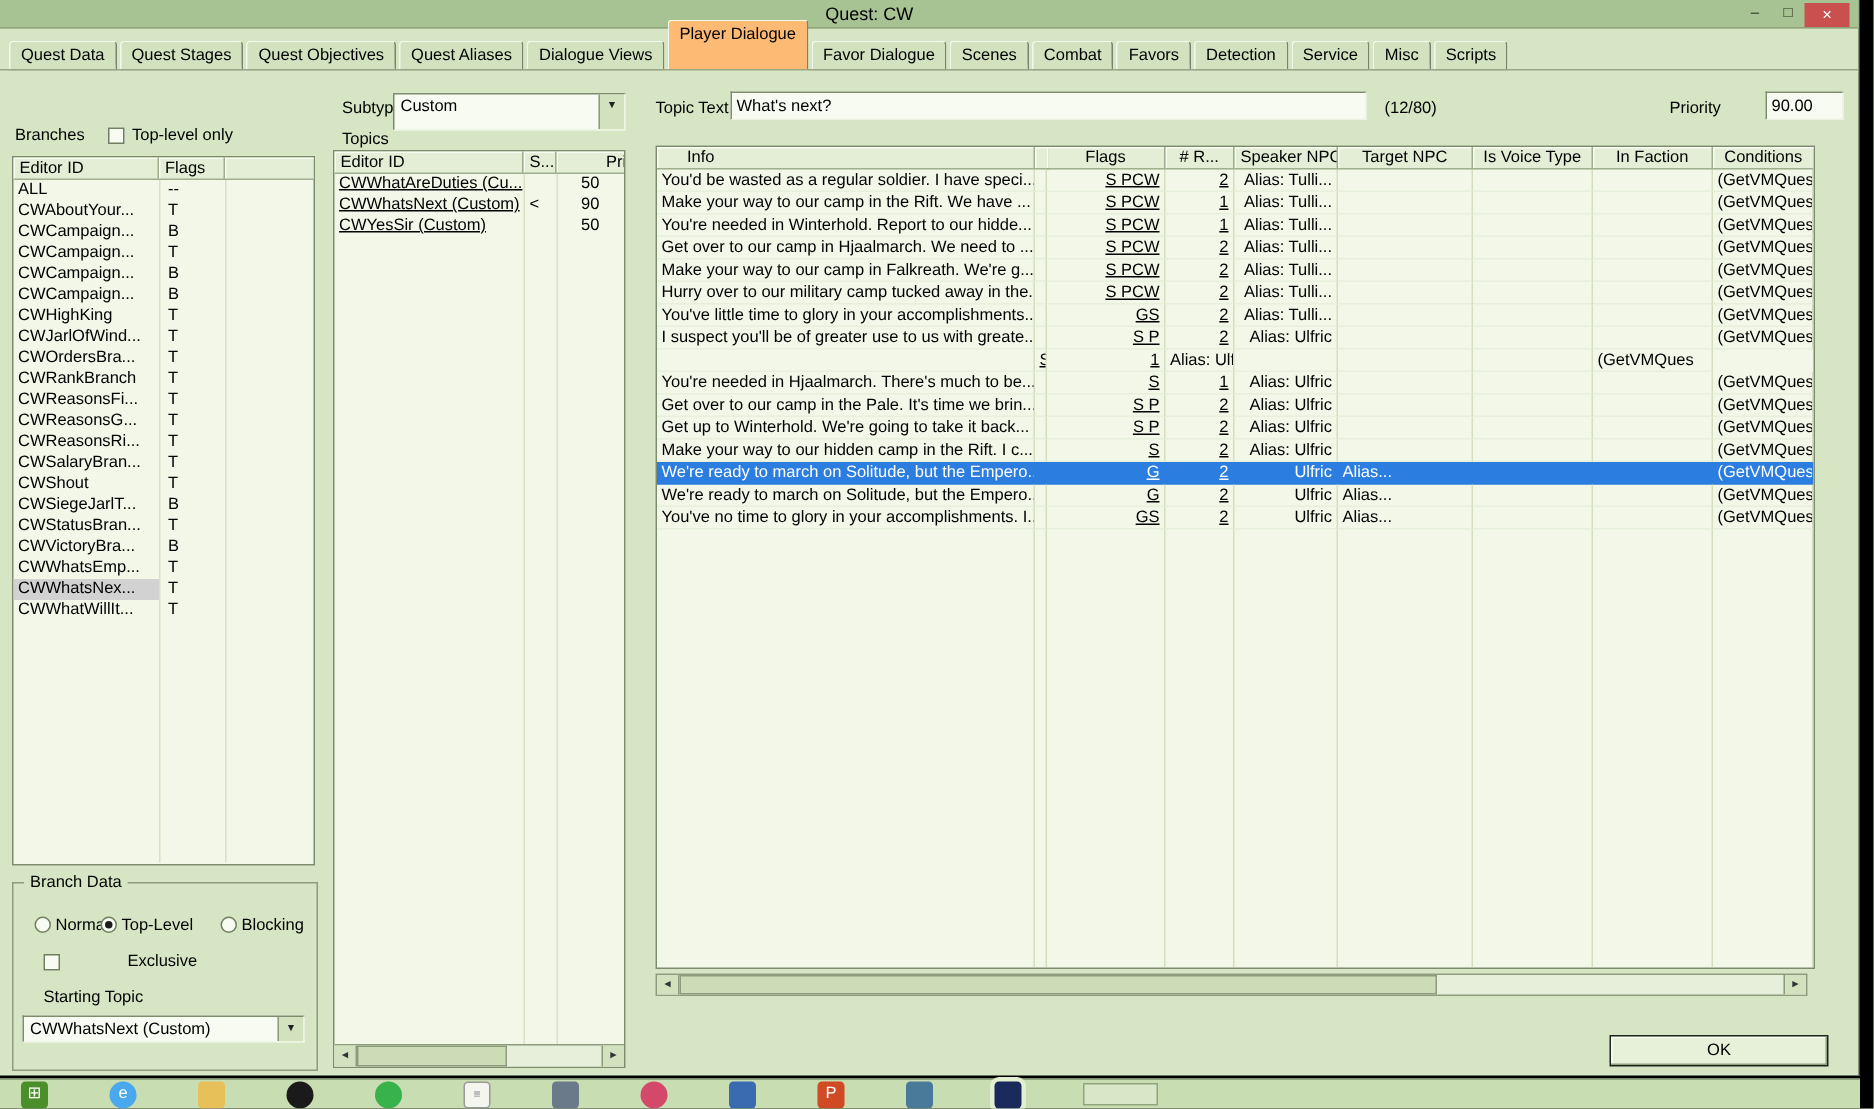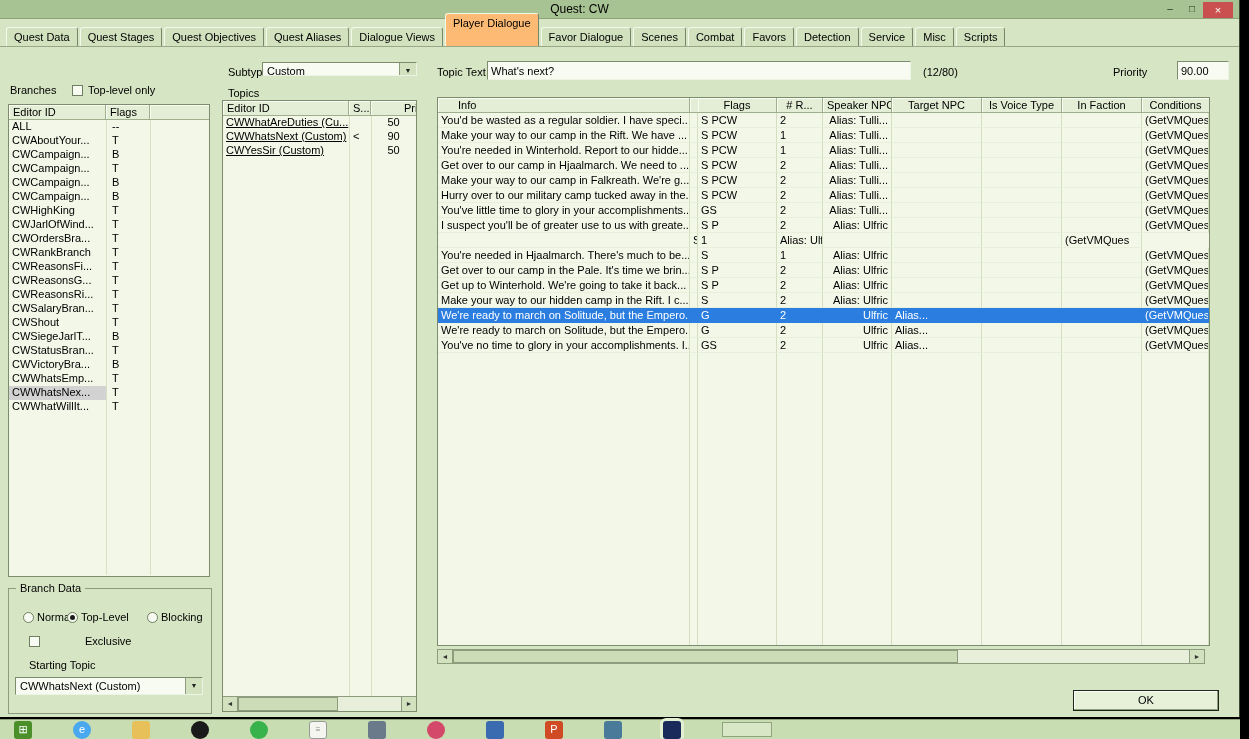--- a/index.html
+++ b/index.html
@@ -48,21 +48,21 @@
   .tc3{flex:1;text-align:center;box-sizing:border-box;}
   
   .itable{position:absolute;left:437px;top:97px;width:773px;height:549px;background:#f2f7e8;border:1px solid #7d8c6d;box-sizing:border-box;display:flex;flex-direction:column;overflow:hidden;}
   .igrid{display:grid;grid-template-columns:252px 8px 79px 46px 69px 90px 80px 80px 1fr;}
   .ihead{height:15px;background:#e4eed6;}
   .ihead .hcell{text-align:center;}
   .ihead .hcell.hinfo{text-align:left;padding-left:20px;}
   .ibody{flex:1;display:flex;flex-direction:column;overflow:hidden;}
   .irow{height:15px;}
   .ic{border-right:1px solid #d3dfbe;border-bottom:1px solid #e7f0da;padding:1px 3px;line-height:12px;white-space:nowrap;overflow:hidden;box-sizing:border-box;}
-  .al{text-align:left;} .ac{text-align:left;} .ar{text-align:right;}
+  .al{text-align:left;} .ac{text-align:right;text-decoration:underline;} .ar{text-align:right;}
   .isel{background:#2b7de0;color:#fff;}
   .isel .ic{border-right-color:#2b7de0;border-bottom-color:#2b7de0;}
   .ifill{flex:1;}
   .ifill .ic{border-bottom:none;height:100%;}
   
   .hscroll{position:absolute;height:15px;display:flex;background:#e7efda;border:1px solid #8d9c7c;box-sizing:border-box;}
   .sbtn{width:14px;background:#d2e2bf;text-align:center;font-size:7px;line-height:13px;color:#333;flex:none;}
   .sbtn.left{border-right:1px solid #8d9c7c;}
   .sbtn.right{border-left:1px solid #8d9c7c;}
   .strack{flex:1;position:relative;}
@@ -218,21 +218,21 @@
     <div class="cbox" style="left:20px;top:47px;"></div>
     <div class="lbl" style="left:40px;top:46px;padding-left:36px;">Exclusive</div>
     <div class="lbl" style="left:20px;top:70px;">Starting Topic</div>
     <div class="dropdown" style="left:6px;top:88px;width:188px;height:18px;">
       <div class="dval">CWWhatsNext (Custom)</div>
       <div class="darrow">▼</div>
     </div>
   </div>
 
   <div class="lbl" style="left:228px;top:66px;">Subtype</div>
-  <div class="dropdown" style="left:262px;top:62px;width:155px;height:14px;">
+  <div class="dropdown" style="left:262px;top:62px;width:155px;height:25px;">
     <div class="dval">Custom</div>
     <div class="darrow">▼</div>
   </div>
   <div class="lbl" style="left:228px;top:87px;">Topics</div>
 
   <div class="listbox" style="left:222px;top:100px;width:195px;height:612px;">
     <div class="lheader">
       <div class="hcell" style="width:126px;">Editor ID</div>
       <div class="hcell" style="width:22px;">S...</div>
       <div class="hcell" style="flex:1;border-right:none;padding-left:33px;">Pri...</div>

